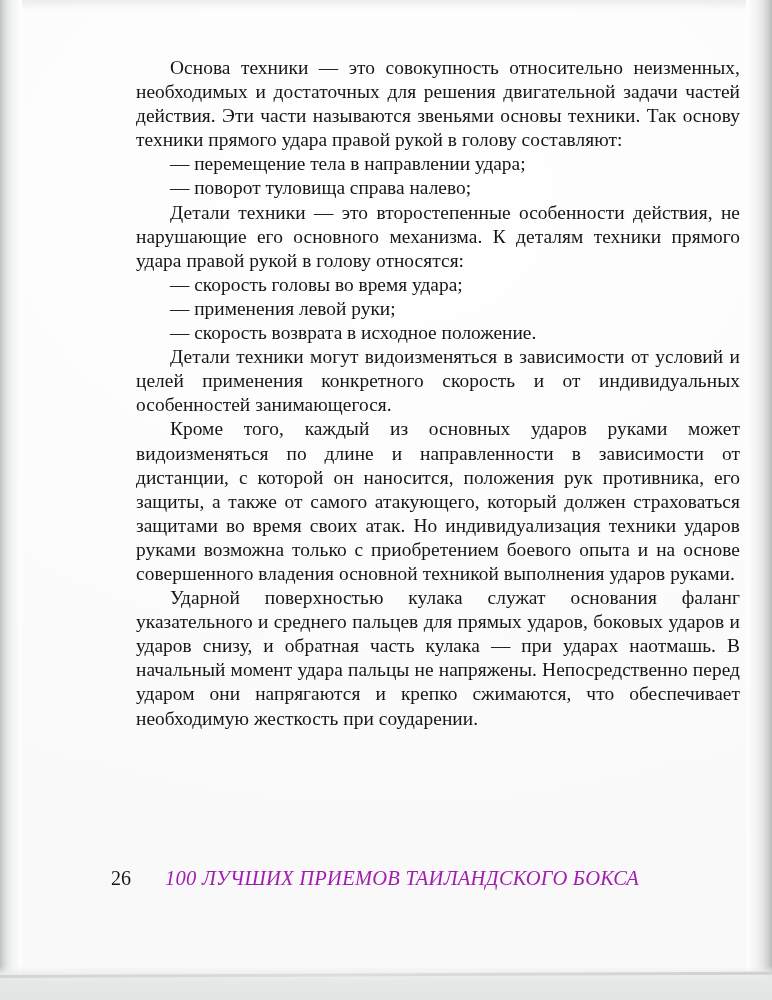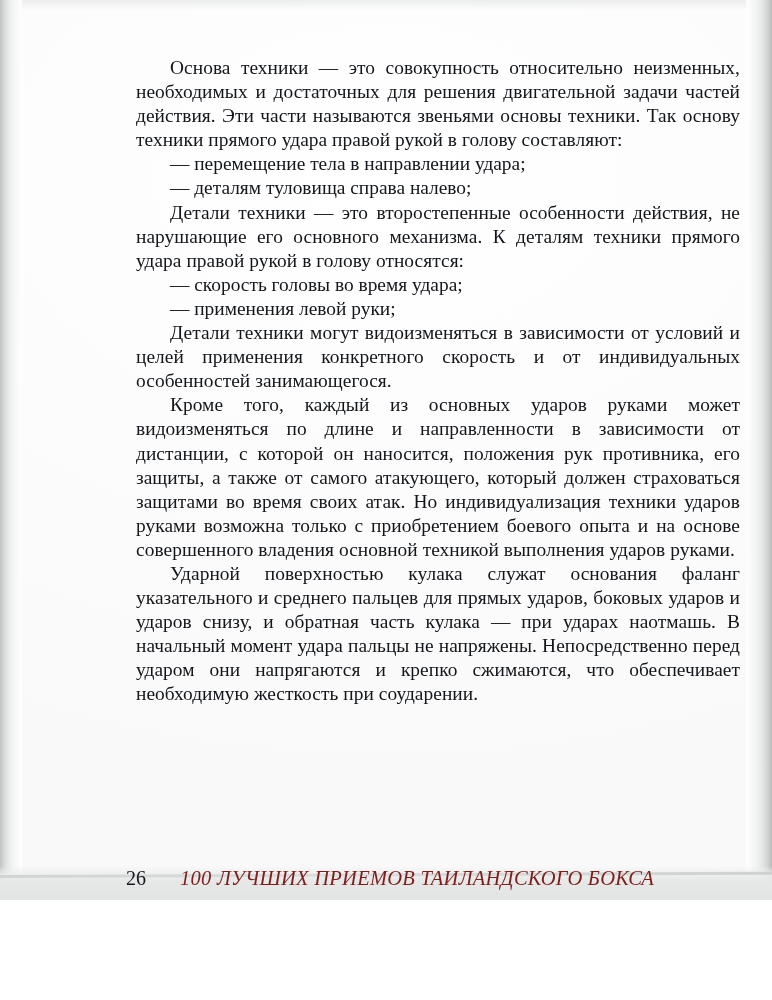--- a/index.html
+++ b/index.html
@@ -11,21 +11,21 @@
     width: 772px;
     height: 1000px;
     overflow: hidden;
     font-family: "Liberation Serif", "DejaVu Serif", serif;
   }
 
   
   .scan-page {
     position: relative;
     width: 772px;
-    height: 900px;
+    height: 1000px;
     background: #ffffff;
     overflow: hidden;
   }
 
   
   .paper-tone {
     position: absolute;
     inset: 0;
     background:
       radial-gradient(120% 70% at 50% 20%, rgba(250,250,250,0) 0%, rgba(244,244,244,0.55) 100%);
@@ -105,37 +105,37 @@
     line-height: 24.1px;
     color: #13161a;
     text-align: left;
     padding-left: 34px;
     white-space: nowrap;
   }
 
   
   .footer {
     position: absolute;
-    left: 126px;
+    left: 111px;
     top: 866px;
     width: 620px;
     display: flex;
     align-items: baseline;
   }
   .folio {
     font-size: 20px;
     line-height: 24px;
     color: #15181c;
     width: 54px;
     flex: 0 0 54px;
   }
   .running-title {
     font-size: 20.5px;
     line-height: 24px;
-    color: #7f1d1d;
+    color: #a21caf;
     font-style: italic;
     letter-spacing: 0.25px;
     white-space: nowrap;
   }
 </style>
 </head>
 <body>
 
 <div class="scan-page">
 
@@ -145,28 +145,29 @@
   <div class="shadow-right"></div>
   <div class="shadow-bottom"></div>
   <div class="shadow-bottom-edge"></div>
 
   <div class="text-block">
 
     <p class="para">Основа техники — это совокупность относительно неизменных, необходимых и достаточных для решения двигательной задачи частей действия. Эти части называются звеньями основы техники. Так основу техники прямого удара правой рукой в голову составляют:</p>
 
     <ul class="list">
       <li class="list-item">— перемещение тела в направлении удара;</li>
-      <li class="list-item">— деталям туловища справа налево;</li>
+      <li class="list-item">— поворот туловища справа налево;</li>
     </ul>
 
     <p class="para">Детали техники — это второстепенные особенности действия, не нарушающие его основного механизма. К деталям техники прямого удара правой рукой в голову относятся:</p>
 
     <ul class="list">
       <li class="list-item">— скорость головы во время удара;</li>
       <li class="list-item">— применения левой руки;</li>
+      <li class="list-item">— скорость возврата в исходное положение.</li>
     </ul>
 
     <p class="para">Детали техники могут видоизменяться в зависимости от условий и целей применения конкретного скорость и от индивидуальных особенностей занимающегося.</p>
 
     <p class="para">Кроме того, каждый из основных ударов руками может видоизменяться по длине и направленности в зависимости от дистанции, с которой он наносится, положения рук противника, его защиты, а также от самого атакующего, который должен страховаться защитами во время своих атак. Но индивидуализация техники ударов руками возможна только с приобретением боевого опыта и на основе совершенного владения основной техникой выполнения ударов руками.</p>
 
     <p class="para">Ударной поверхностью кулака служат основания фаланг указательного и среднего пальцев для прямых ударов, боковых ударов и ударов снизу, и обратная часть кулака — при ударах наотмашь. В начальный момент удара пальцы не напряжены. Непосредственно перед ударом они напрягаются и крепко сжимаются, что обеспечивает необходимую жесткость при соударении.</p>
 
   </div>
 

